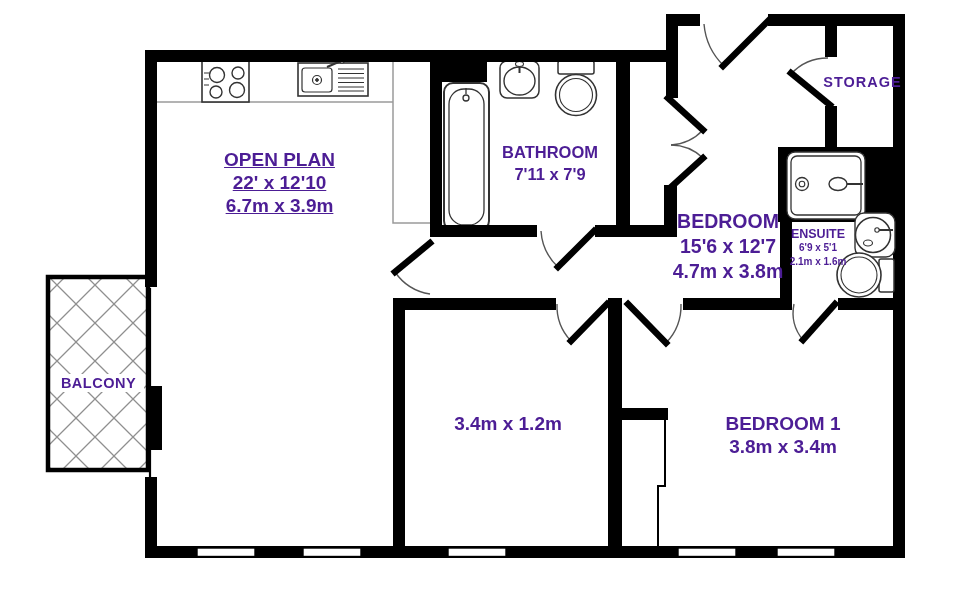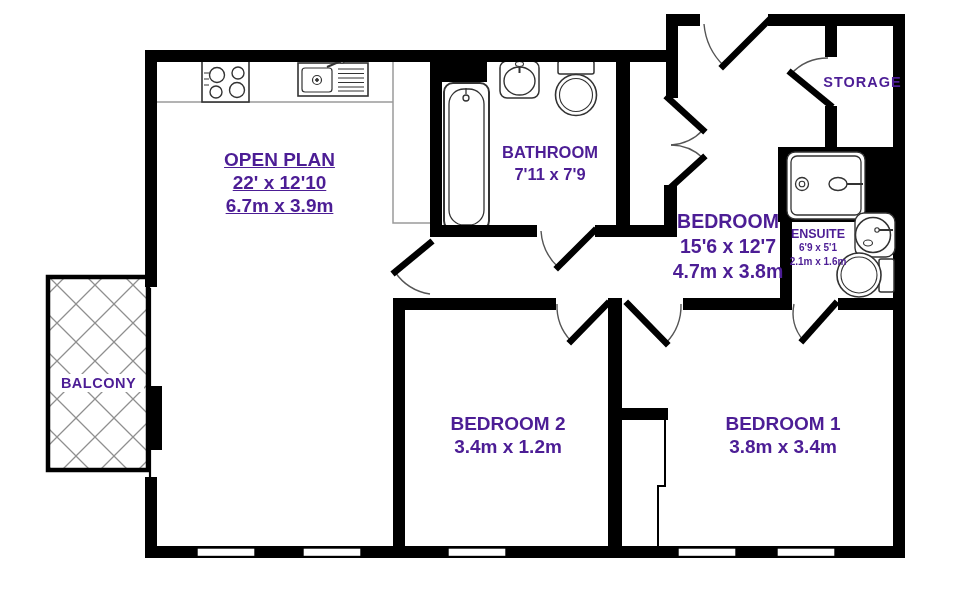--- a/index.html
+++ b/index.html
@@ -183,21 +183,20 @@
   <div>STORAGE</div>
 </div>
 
 <div class="lbl lbl-ensuite" style="left:778px;top:227px;width:80px;">
   <div>ENSUITE</div>
   <div class="dim-s">6'9 x 5'1</div>
   <div class="dim-s">2.1m x 1.6m</div>
 </div>
 
 <div class="lbl" style="left:408px;top:412px;width:200px;">
-  <div>BEDROOM 2</div>
   <div>3.4m x 1.2m</div>
 </div>
 
 <div class="lbl" style="left:683px;top:412px;width:200px;">
   <div>BEDROOM 1</div>
   <div>3.8m x 3.4m</div>
 </div>
 
 <div class="lbl lbl-balcony" style="left:53px;top:374px;width:91px;">
   <div>BALCONY</div>

